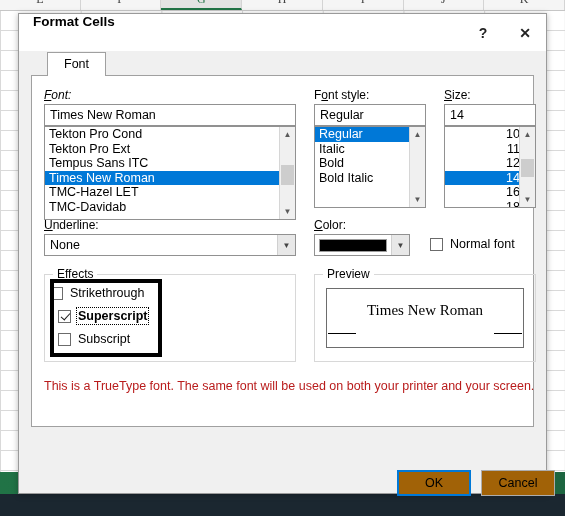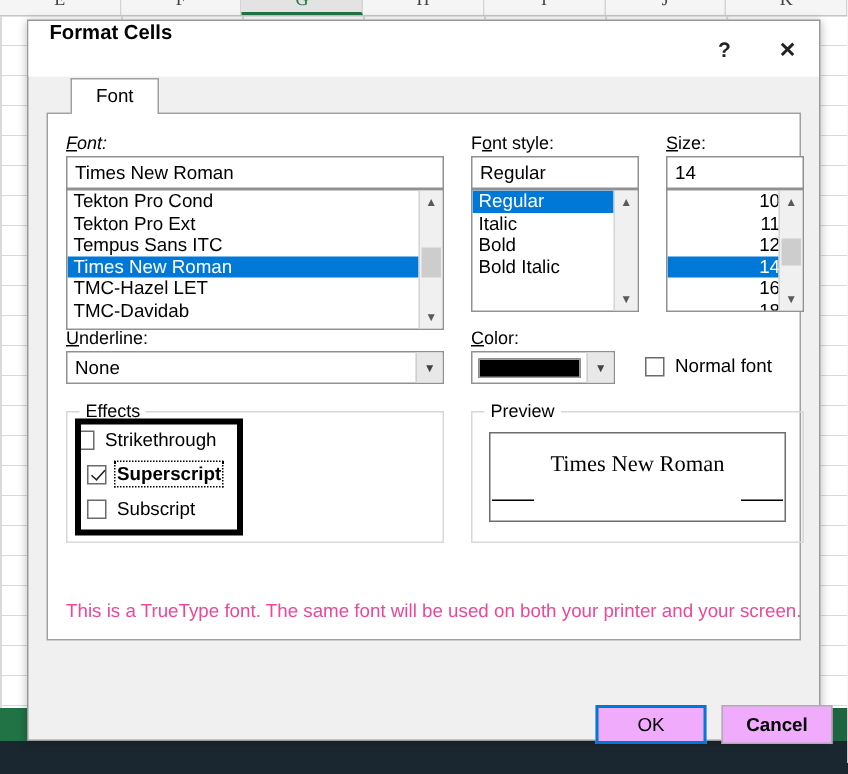--- a/index.html
+++ b/index.html
@@ -331,30 +331,29 @@
     height: 1px;
     background: #000;
     bottom: 13px;
   }
 
   .desc {
     position: absolute;
     left: 12px;
     top: 303px;
     font-size: 12.5px;
-    color: #ec4899;
+    color: #b91c1c;
     white-space: nowrap;
-    margin-top: 21px;
   }
 
   
   .btn {
     position: absolute;
     height: 26px;
-    background: #f0abfc;
+    background: #a16207;
     border: 1px solid #adadad;
     box-sizing: border-box;
     font-size: 12.5px;
     color: #000;
     display: flex;
     align-items: center;
     justify-content: center;
     cursor: default;
     font-family: "Liberation Sans", sans-serif;
   }
@@ -488,14 +487,14 @@
     <div class="preview-inner" style="left:294px; top:212px; width:198px; height:60px;">
       <div class="preview-text">Times New Roman</div>
       <div class="pv-line" style="left:1px; width:28px;"></div>
       <div class="pv-line" style="right:1px; width:28px;"></div>
     </div>
 
     <div class="desc">This is a TrueType font.  The same font will be used on both your printer and your screen.</div>
   </div>
 
   <div class="btn default" style="left:378px; top:456px; width:74px;">OK</div>
-  <div class="btn" style="left:462px; top:456px; width:74px;font-weight:bold;">Cancel</div>
+  <div class="btn" style="left:462px; top:456px; width:74px;">Cancel</div>
 </div>
 
 </body></html>

